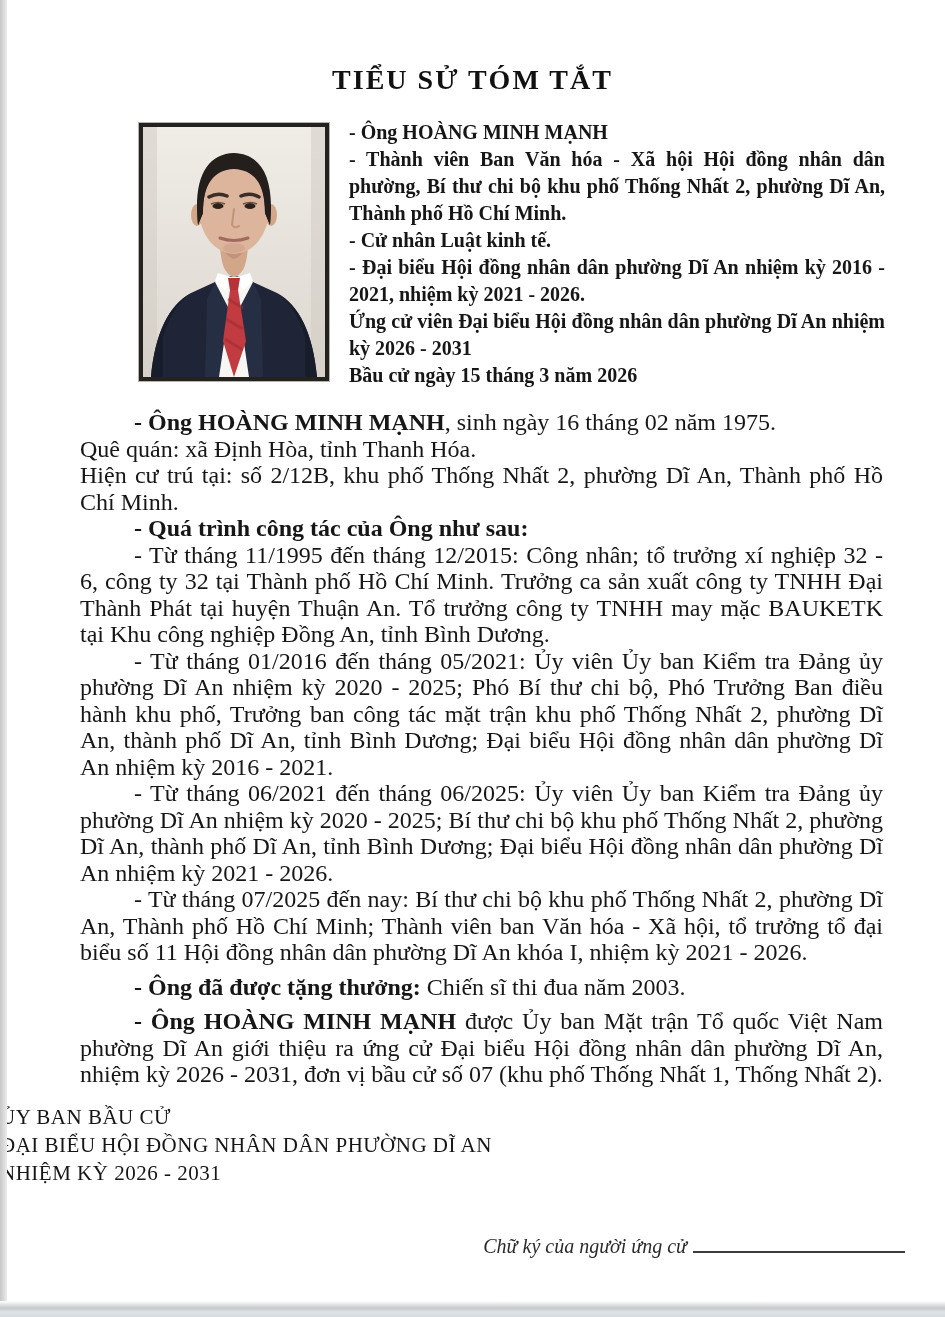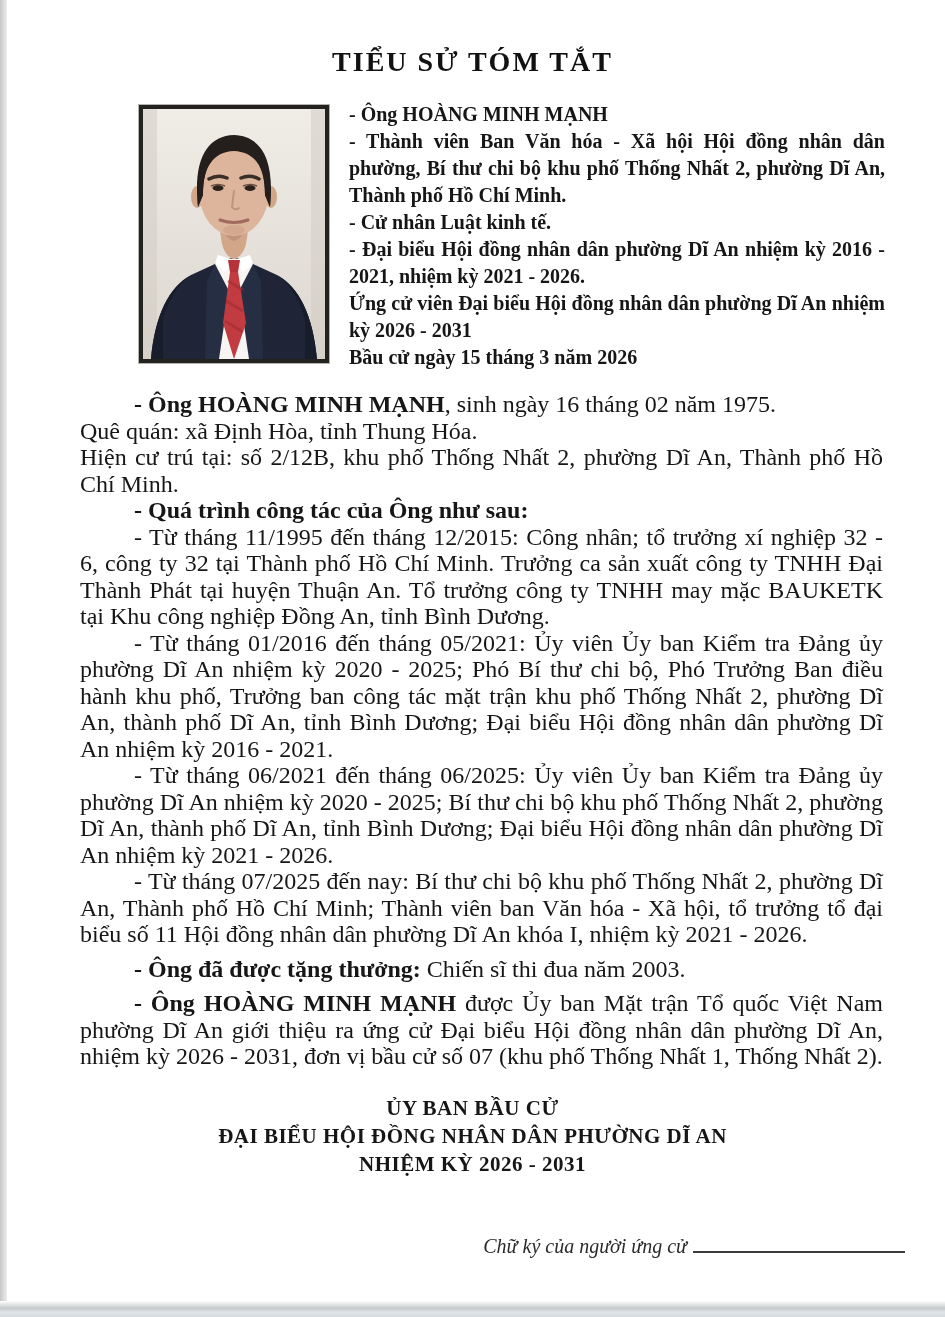--- a/index.html
+++ b/index.html
@@ -6,37 +6,37 @@
   .page{
     position:relative;width:945px;height:1317px;background:#ffffff;
     font-family:"Liberation Serif","DejaVu Serif",serif;color:#161616;
     overflow:hidden;box-sizing:border-box;
   }
   .edge-left{position:absolute;left:0;top:0;width:7px;height:1317px;
     background:linear-gradient(90deg,#c7c7c7,#ececec);}
   .edge-bottom{position:absolute;left:0;bottom:0;width:945px;height:16px;
     background:linear-gradient(#ffffff 0%,#c6c8ca 45%,#dfe4e8 70%,#d4dade 100%);}
   .title{
-    margin:0;padding-top:46px;text-align:center;
+    margin:0;padding-top:64px;text-align:center;
     font-size:28px;font-weight:bold;letter-spacing:2px;color:#111;
   }
   .top-row{display:flex;gap:20px;margin:27px 60px 0 139px;}
   .photo-frame{
     flex:none;width:182px;height:250px;border:4px solid #23221f;
     box-shadow:0 0 0 1px #b5b3ae;background:#e9e5de;
   }
   .photo-frame svg{display:block;width:182px;height:250px;}
   .profile{flex:1;margin-top:-4px;font-weight:bold;font-size:20px;line-height:27px;}
   .profile p{margin:0;text-align:justify;}
   .body-text{margin:20px 62px 0 80px;font-size:24px;line-height:26.5px;}
   .body-text p{margin:0;text-align:justify;}
   .body-text p.indent{text-indent:54px;}
   .body-text p.gap{margin-top:8px;}
   .body-text strong{font-weight:bold;}
-  .footer{margin-top:24px;text-align:center;font-weight:bold;font-size:21px;line-height:28px;}
+  .footer{margin-top:15px;font-weight:normal;font-size:21px;line-height:28px;}
   .footer p{margin:0;letter-spacing:0.5px;}
   .signature-row{
     position:absolute;right:40px;top:1235px;
     font-style:italic;font-size:20px;color:#2a2a2a;white-space:nowrap;text-align:right;
   }
   .sig-line{
     display:inline-block;width:212px;border-bottom:2px solid #3c3c3c;
     height:14px;margin-left:6px;vertical-align:baseline;
   }
 </style>
@@ -106,21 +106,21 @@
         <p class="profile-line">- Thành viên Ban Văn hóa - Xã hội Hội đồng nhân dân phường, Bí thư chi bộ khu phố Thống Nhất 2, phường Dĩ An, Thành phố Hồ Chí Minh.</p>
         <p class="profile-line">- Cử nhân Luật kinh tế.</p>
         <p class="profile-line">- Đại biểu Hội đồng nhân dân phường Dĩ An nhiệm kỳ 2016 - 2021, nhiệm kỳ 2021 - 2026.</p>
         <p class="profile-line">Ứng cử viên Đại biểu Hội đồng nhân dân phường Dĩ An nhiệm kỳ 2026 - 2031</p>
         <p class="profile-line">Bầu cử ngày 15 tháng 3 năm 2026</p>
       </div>
   </div>
 
   <div class="body-text">
       <p class="para indent"><strong>- Ông HOÀNG MINH MẠNH</strong><span>, sinh ngày 16 tháng 02 năm 1975.</span></p>
-      <p class="para"><span>Quê quán: xã Định Hòa, tỉnh Thung Hóa.</span></p>
+      <p class="para"><span>Quê quán: xã Định Hòa, tỉnh Thanh Hóa.</span></p>
       <p class="para"><span>Hiện cư trú tại: số 2/12B, khu phố Thống Nhất 2, phường Dĩ An, Thành phố Hồ Chí Minh.</span></p>
       <p class="para indent"><strong>- Quá trình công tác của Ông như sau:</strong></p>
       <p class="para indent"><span>- Từ tháng 11/1995 đến tháng 12/2015: Công nhân; tổ trưởng xí nghiệp 32 - 6, công ty 32 tại Thành phố Hồ Chí Minh. Trưởng ca sản xuất công ty TNHH Đại Thành Phát tại huyện Thuận An. Tổ trưởng công ty TNHH may mặc BAUKETK tại Khu công nghiệp Đồng An, tỉnh Bình Dương.</span></p>
       <p class="para indent"><span>- Từ tháng 01/2016 đến tháng 05/2021: Ủy viên Ủy ban Kiểm tra Đảng ủy phường Dĩ An nhiệm kỳ 2020 - 2025; Phó Bí thư chi bộ, Phó Trưởng Ban điều hành khu phố, Trưởng ban công tác mặt trận khu phố Thống Nhất 2, phường Dĩ An, thành phố Dĩ An, tỉnh Bình Dương; Đại biểu Hội đồng nhân dân phường Dĩ An nhiệm kỳ 2016 - 2021.</span></p>
       <p class="para indent"><span>- Từ tháng 06/2021 đến tháng 06/2025: Ủy viên Ủy ban Kiểm tra Đảng ủy phường Dĩ An nhiệm kỳ 2020 - 2025; Bí thư chi bộ khu phố Thống Nhất 2, phường Dĩ An, thành phố Dĩ An, tỉnh Bình Dương; Đại biểu Hội đồng nhân dân phường Dĩ An nhiệm kỳ 2021 - 2026.</span></p>
       <p class="para indent"><span>- Từ tháng 07/2025 đến nay: Bí thư chi bộ khu phố Thống Nhất 2, phường Dĩ An, Thành phố Hồ Chí Minh; Thành viên ban Văn hóa - Xã hội, tổ trưởng tổ đại biểu số 11 Hội đồng nhân dân phường Dĩ An khóa I, nhiệm kỳ 2021 - 2026.</span></p>
       <p class="para indent gap"><strong>- Ông đã được tặng thưởng:</strong><span> Chiến sĩ thi đua năm 2003.</span></p>
       <p class="para indent gap"><strong>- Ông HOÀNG MINH MẠNH</strong><span> được Ủy ban Mặt trận Tổ quốc Việt Nam phường Dĩ An giới thiệu ra ứng cử Đại biểu Hội đồng nhân dân phường Dĩ An, nhiệm kỳ 2026 - 2031, đơn vị bầu cử số 07 (khu phố Thống Nhất 1, Thống Nhất 2).</span></p>
     </div>
 

